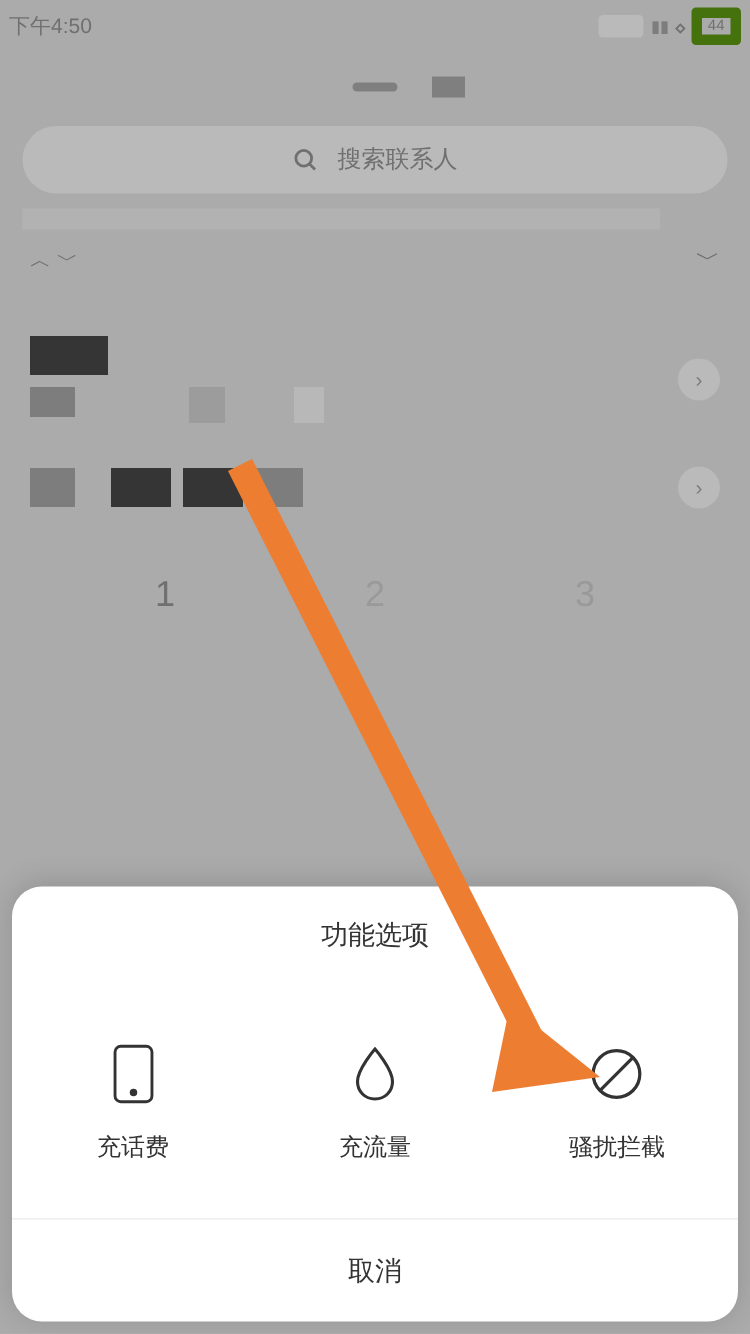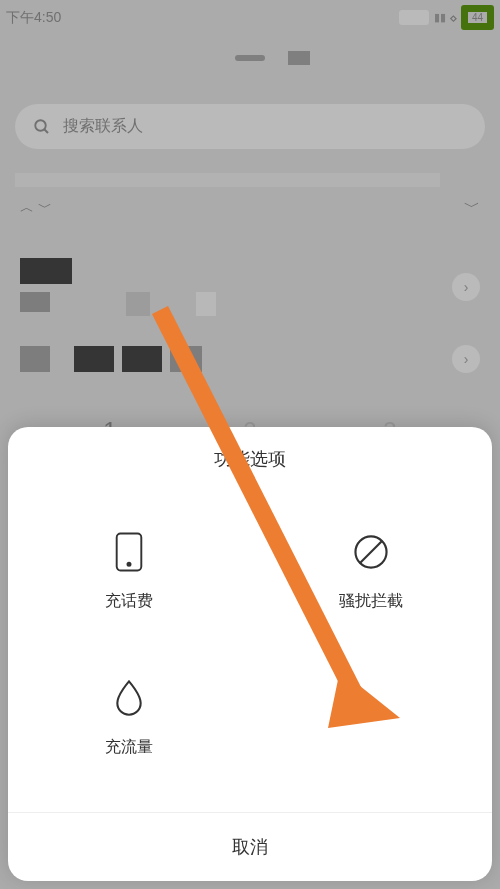--- a/index.html
+++ b/index.html
@@ -9,21 +9,21 @@
     .status-right { display: flex; align-items: center; gap: 5px; }
     .status-redact { width: 30px; height: 15px; background: #cacaca; border-radius: 3px; }
     .status-icons { display: flex; gap: 3px; align-items: center; }
     .signal { font-size: 11px; color: #888; }
     .battery { border: 7px solid #4d7c0f; border-radius: 3px; padding: 0 4px; font-size: 10px; }
     
     .header-area { height: 45px; display: flex; align-items: center; justify-content: center; position: relative; }
     .header-dots { width: 30px; height: 6px; background: #8a8a8a; border-radius: 3px; position: relative; }
     .header-dots2 { width: 22px; height: 14px; background: #8a8a8a; position: absolute; right: 190px; }
     
-    .search-bar { margin: 24px 15px; background: #cacaca; border-radius: 25px; padding: 12px 18px; display: flex; align-items: center; gap: 12px; }
+    .search-bar { margin: 4px 15px; background: #cacaca; border-radius: 25px; padding: 12px 18px; display: flex; align-items: center; gap: 12px; justify-content: center; }
     .search-icon-svg { width: 18px; height: 18px; }
     .search-placeholder { color: #7a7a7a; font-size: 16px; }
     .search-redact { margin: 10px 60px 0 15px; height: 14px; background: #c2c2c2; }
     
     .tab-row { display: flex; align-items: center; padding: 10px 20px; }
     .tab-left { display: flex; gap: 4px; }
     .tab-arrow { color: #7a7a7a; font-size: 14px; }
     .tab-right { margin-left: auto; color: #7a7a7a; font-size: 16px; }
     
     .contact-list { padding: 15px 20px 0; }
@@ -33,25 +33,25 @@
     .block { background: #888; }
     .block-dark { background: #3a3a3a; }
     .chevron-right { position: absolute; right: 0; width: 28px; height: 28px; background: #cacaca; border-radius: 50%; display: flex; align-items: center; justify-content: center; color: #888; font-size: 14px; }
     
     .dialpad-hint { display: flex; justify-content: space-around; padding: 30px 40px 0; font-size: 24px; color: #7a7a7a; }
     
     .overlay { position: absolute; inset: 0; background: rgba(0,0,0,0.08); }
     
     .sheet { position: absolute; bottom: 8px; left: 8px; right: 8px; background: #fff; border-radius: 20px; padding: 20px 0 0; box-shadow: 0 -2px 20px rgba(0,0,0,0.15); }
     .sheet-title { text-align: center; font-size: 18px; color: #333; margin-bottom: 30px; }
-    .sheet-grid { display: grid; grid-template-columns: 1fr 1fr; gap: 0; }
+    .sheet-grid { display: grid; grid-template-columns: 1fr 1fr 1fr; gap: 0; }
     .sheet-item { display: flex; flex-direction: column; align-items: center; justify-content: center; padding: 30px 0 35px; gap: 18px; }
     .sheet-icon { width: 42px; height: 42px; display: flex; align-items: center; justify-content: center; }
     .sheet-label { font-size: 16px; color: #333; }
-    .sheet-cancel { border-top: 1px solid #eee; padding: 22px 0; text-align: center; font-size: 18px; color: #333; margin-top: 19px; }
+    .sheet-cancel { border-top: 1px solid #eee; padding: 22px 0; text-align: center; font-size: 18px; color: #333; margin-top: 1px; }
     
     .arrow-annotation { position: absolute; top: 300px; left: 140px; pointer-events: none; z-index: 10; }
     
     .watermark { position: absolute; bottom: 12px; right: 12px; font-size: 13px; color: rgba(255,255,255,0.6); font-style: italic; margin-left: 12px; }
   </style>
 </head>
 <body>
 
 <div class="status-bar">
   <span>下午4:50</span>
@@ -134,35 +134,35 @@
         <svg viewBox="0 0 40 52" width="32" height="40" fill="none" stroke="#333" stroke-width="2.5">
           <rect x="4" y="2" width="32" height="48" rx="5"></rect>
           <circle cx="20" cy="42" r="2" fill="#333"></circle>
         </svg>
       </div>
       <span class="sheet-label">充话费</span>
     </div>
 
     <div class="sheet-item">
       <div class="sheet-icon">
+        <svg viewBox="0 0 40 48" width="34" height="40" fill="none" stroke="#333" stroke-width="2.5">
+          <path d="M20 4 C20 4 6 20 6 30 C6 38 12 44 20 44 C28 44 34 38 34 30 C34 20 20 4 20 4 Z"></path>
+        </svg>
+      </div>
+      <span class="sheet-label">充流量</span>
+    </div>
+
+    <div class="sheet-item">
+      <div class="sheet-icon">
         <svg viewBox="0 0 44 44" width="38" height="38" fill="none" stroke="#333" stroke-width="2.5">
           <circle cx="22" cy="22" r="18"></circle>
           <line x1="9" y1="35" x2="35" y2="9"></line>
         </svg>
       </div>
       <span class="sheet-label">骚扰拦截</span>
-    </div>
-
-    <div class="sheet-item">
-      <div class="sheet-icon">
-        <svg viewBox="0 0 40 48" width="34" height="40" fill="none" stroke="#333" stroke-width="2.5">
-          <path d="M20 4 C20 4 6 20 6 30 C6 38 12 44 20 44 C28 44 34 38 34 30 C34 20 20 4 20 4 Z"></path>
-        </svg>
-      </div>
-      <span class="sheet-label">充流量</span>
     </div>
 
 
   </div>
   <div class="sheet-cancel">取消</div>
 </div>
 
 <svg class="arrow-annotation" width="280" height="440" viewBox="0 0 280 440">
   <defs>
     <marker id="ah" markerWidth="14" markerHeight="14" refX="7" refY="7" orient="auto">

